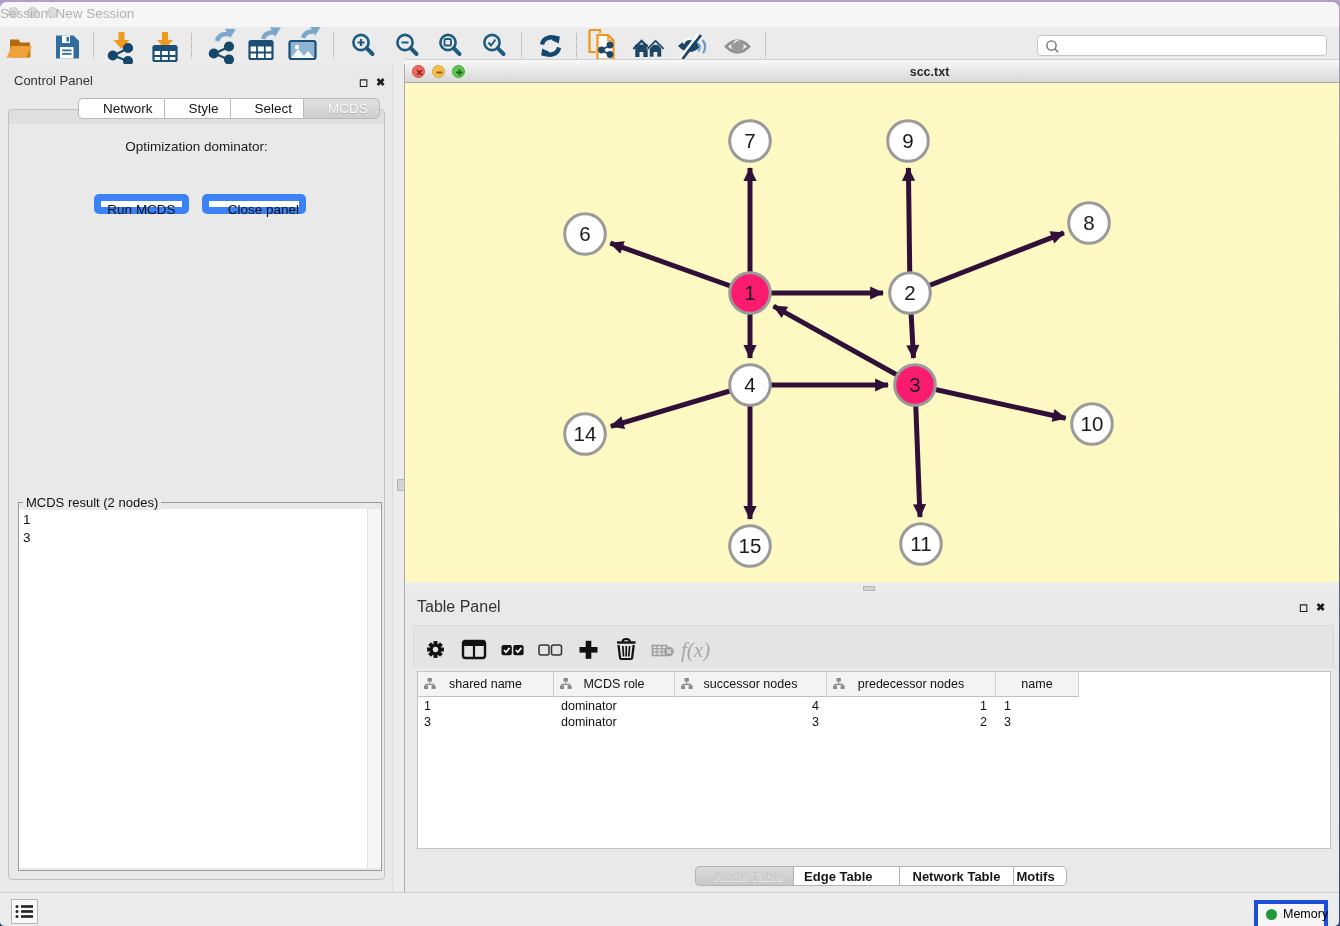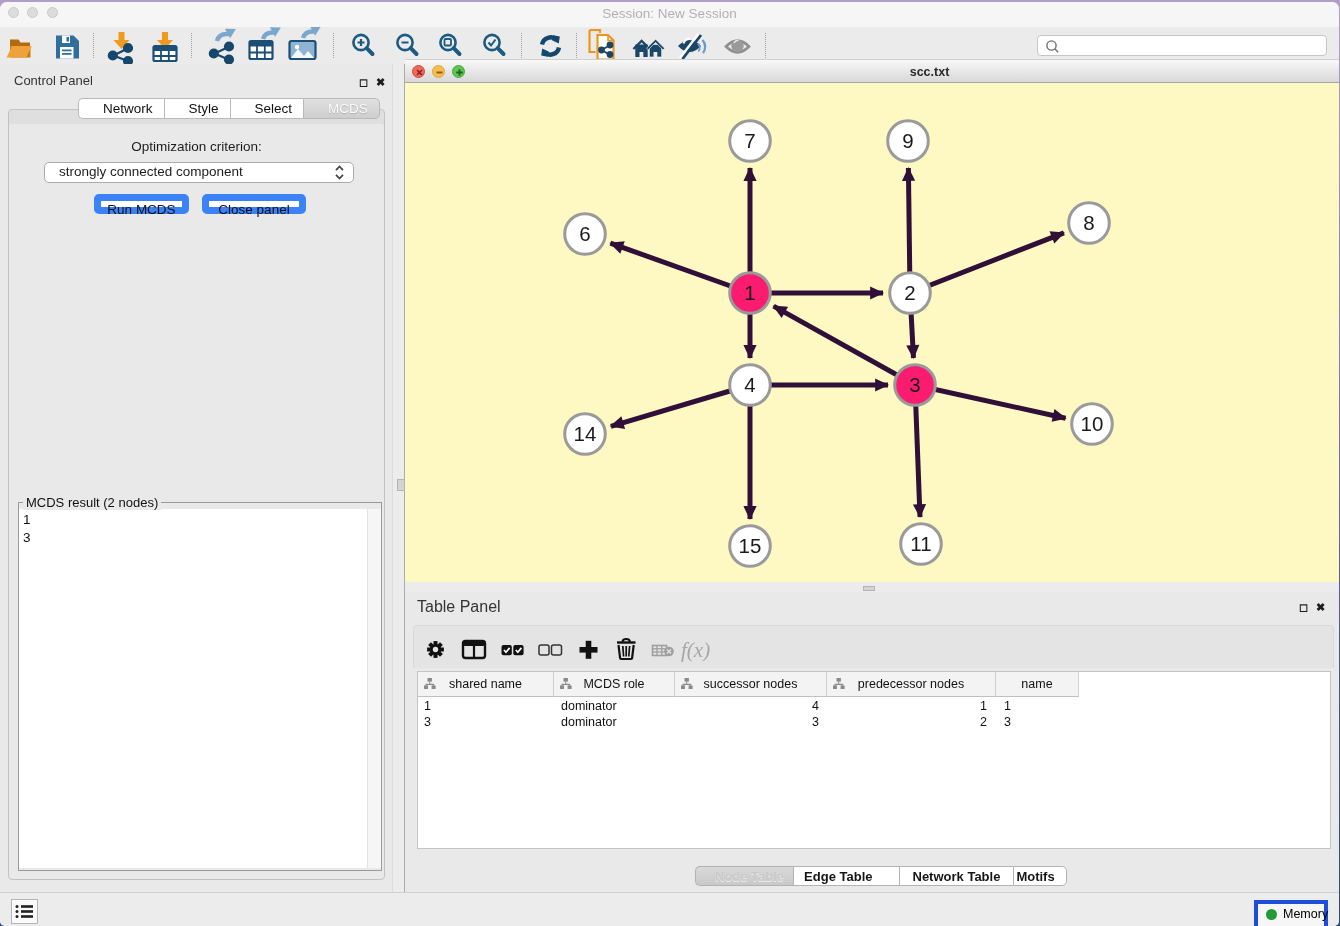--- a/index.html
+++ b/index.html
@@ -1,21 +1,21 @@
 <!DOCTYPE html>
 <html><head>
 <meta charset="utf-8">
 <style>
 * { margin:0; padding:0; box-sizing:border-box; }
 html,body { width:1340px; height:926px; overflow:hidden; }
 body { font-family:"Liberation Sans", sans-serif; background:linear-gradient(180deg,#b29cc8 0%, #9183b8 30%, #4a5a95 70%, #2a4a7b 100%); }
 #win { position:absolute; left:0; top:2px; width:1339px; height:924px; background:#ececec; border-radius:7px 7px 5px 5px; overflow:hidden; }
 #titlebar { position:absolute; left:0; top:0; width:100%; height:25px; background:#f6f6f6; }
 .tl { position:absolute; top:5px; width:11px; height:11px; border-radius:50%; background:#dcdcdc; border:1px solid #c9c9c9; }
-#title { position:absolute; top:4px; left:0; width:100%; text-align:center; font-size:13.5px; color:#b4afb4; }
+#title { position:absolute; top:4px; left:0; width:100%; text-align:left; font-size:13.5px; color:#b4afb4; }
 #toolbar { position:absolute; left:0; top:25px; width:100%; height:37px; background:#ebebeb; }
 .sep { position:absolute; top:6px; height:25px; width:0; border-left:1px dotted #9f9f9f; }
 #search { position:absolute; left:1037px; top:33px; width:290px; height:21px; background:#fff; border:1px solid #c6c6c6; border-radius:4px; }
 #cpanel { position:absolute; left:0; top:62px; width:392px; height:828px; background:#e9e9e9; }
 #cphead { position:absolute; left:14px; top:9px; font-size:13px; color:#343434; }
 .winbtn { position:absolute; font-size:11px; color:#1d1d1d; font-weight:bold; }
 #cpbody { position:absolute; left:8px; top:45px; width:377px; height:771px; border:1px solid #c2c2c2; border-radius:4px; background:#e9e9e9; box-shadow:inset 0 14px 0 #dfdfdf; }
 #cptabs { position:absolute; left:78px; top:34px; height:21px; display:flex; font-size:13.5px; }
 .tab { border:1px solid #b9b9b9; border-right:none; background:#fff; color:#111; padding:2px 11px 0 24px; text-align:center; }
 .tab.first { border-radius:5px 0 0 5px; }
@@ -224,29 +224,23 @@
     <div id="cphead">Control Panel</div>
     <div class="winbtn" style="left:359px; top:12px;">◻</div>
     <div class="winbtn" style="left:376px; top:12px;">✖</div>
     <div id="cpbody"></div>
     <div id="cptabs">
       <div class="tab first">Network</div>
       <div class="tab">Style</div>
       <div class="tab">Select</div>
       <div class="tab sel">MCDS</div>
     </div>
-    <div id="optlabel">Optimization criterion:</div>
-    <div id="combo">strongly connected component
-      <svg width="11" height="15" viewBox="0 0 11 15" style="position:absolute; right:8px; top:2px;">
-          <path d="M2 5.2 L5.5 1.5 L9 5.2" fill="none" stroke="#444" stroke-width="1.7"></path>
-          <path d="M2 9.8 L5.5 13.5 L9 9.8" fill="none" stroke="#444" stroke-width="1.7"></path>
-        </svg>
-    </div>
+    <div id="optlabel">Optimization dominator:</div>
     <div class="btn" style="left:94px; width:95px;">Run MCDS</div>
-    <div class="btn" style="left:202px; width:104px;">Close panel</div>
+    <div class="btn" style="left:202px; width:104px;text-align:right;">Close panel</div>
     <div id="fieldset">
       <div id="fsborder"></div>
       <div id="fstext">
           <div class="num">1</div>
           <div class="num">3</div>
           <div id="fsscroll"></div>
         </div>
       <div id="fslegend">MCDS result (2 nodes)</div>
     </div>
   </div>

